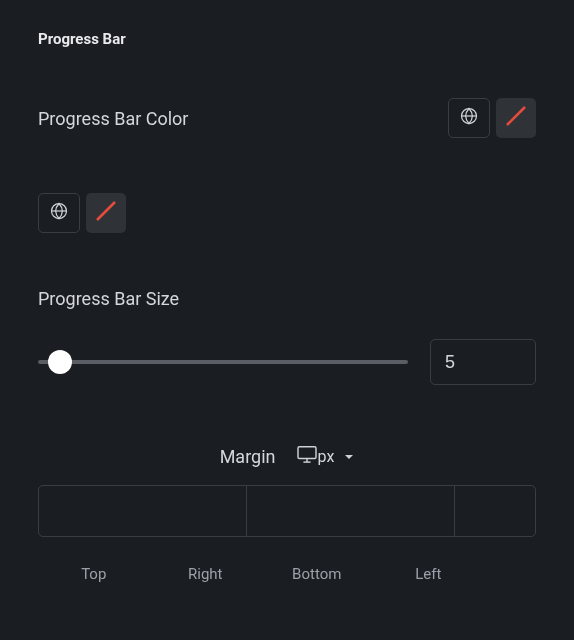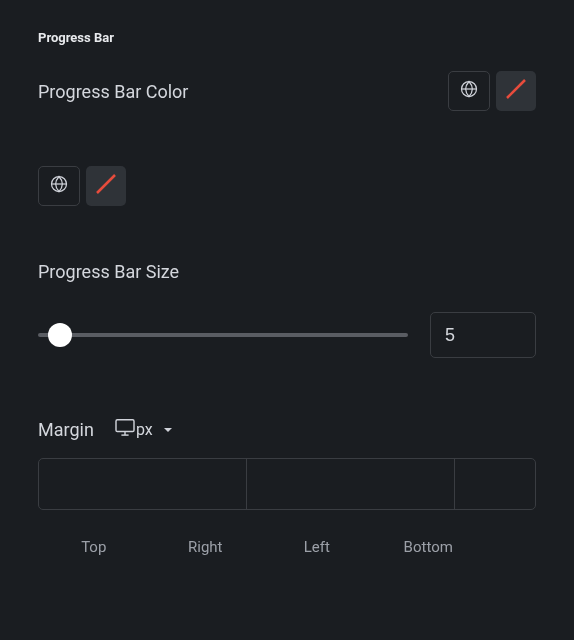--- a/index.html
+++ b/index.html
@@ -10,24 +10,24 @@
     body {
       width: 574px;
       height: 640px;
       background: #1a1d21;
       font-family: -apple-system, BlinkMacSystemFont, "Segoe UI", Roboto, sans-serif;
       color: #d4d7dd;
       padding: 30px 38px;
       overflow: hidden;
     }
     .section-title {
-      font-size: 13px;
+      font-size: 15px;
       font-weight: 700;
       color: #e8eaed;
-      margin-bottom: 26px;
+      margin-bottom: 50px;
     }
     .row {
       display: flex;
       justify-content: space-between;
       align-items: center;
       margin-bottom: 55px;
       gap: 6px;
     }
     .row-label {
       font-size: 18px;
@@ -116,21 +116,21 @@
       border: 1px solid #3a3d42;
       border-radius: 5px;
       color: #d4d7dd;
       font-size: 18px;
       padding: 0 14px;
       outline: none;
     }
     .margin-header {
       display: flex;
       align-items: center;
-      justify-content: flex-start;
+      justify-content: center;
       margin-bottom: 18px;
     }
     .margin-left-group {
       display: flex;
       align-items: center;
       gap: 20px;
     }
     .margin-label {
       font-size: 18px;
       color: #d4d7dd;
@@ -275,17 +275,17 @@
   </div>
   <div class="margin-inputs">
     <input class="margin-input" type="text" value="" style="">
     <input class="margin-input" type="text" value="" style="">
     <input class="margin-input" type="text" value="" style="">
 
   </div>
   <div class="margin-labels">
     <div class="margin-side-label">Top</div>
     <div class="margin-side-label">Right</div>
+    <div class="margin-side-label">Bottom</div>
     <div class="margin-side-label">Left</div>
-    <div class="margin-side-label">Bottom</div>
     <div class="spacer"></div>
   </div>
 </div>
 
 </body></html>

